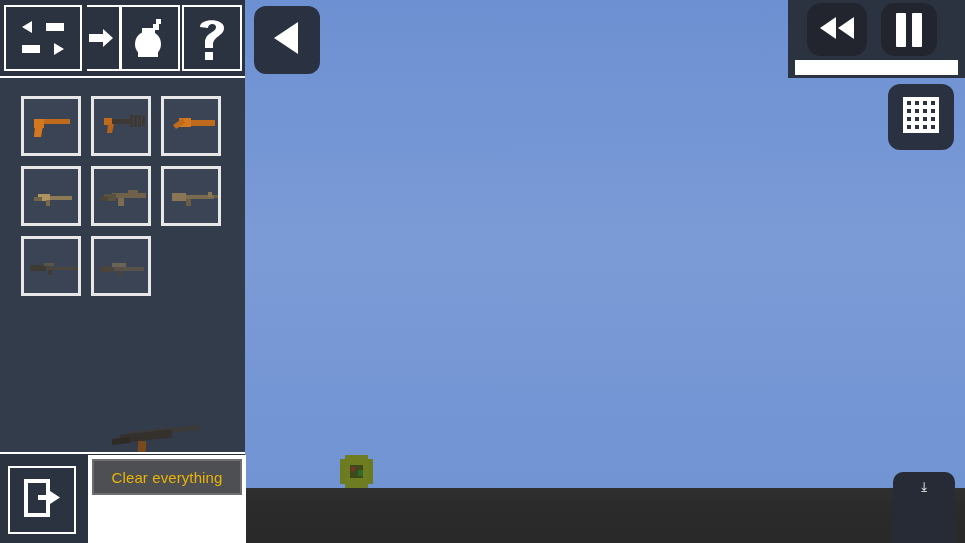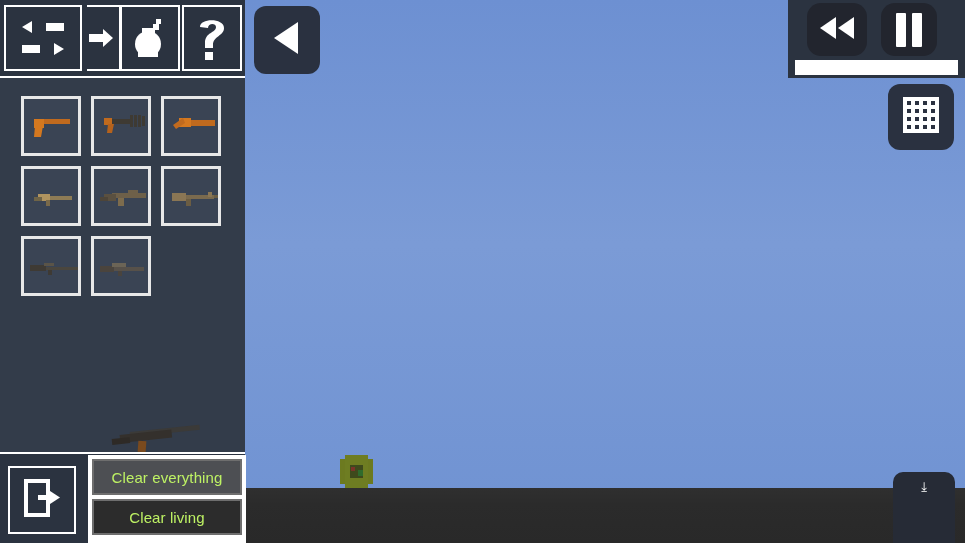--- a/index.html
+++ b/index.html
@@ -192,21 +192,21 @@
     background: #ffffff;
     padding: 4px;
     box-sizing: border-box;
   }
   .clear-btn {
     width: 100%;
     height: 36px;
     box-sizing: border-box;
     background: #2c2c2c;
     border: 2px solid #6e6e6e;
-    color: #bef264;
+    color: #eab308;
     font-size: 15px;
     display: flex;
     align-items: center;
     justify-content: center;
     letter-spacing: 0.1px;
   }
   #clear-everything { margin-bottom: 4px; }
   #clear-everything { background: #4d4f53; }
 
   
@@ -449,21 +449,20 @@
             <path d="M30 15 L40 21.5 L30 28 Z" fill="#fff"></path>
           </svg>
         </span>
       </div>
     </div>
 
   </div>
 
   <div id="clear-panel">
     <div class="clear-btn" id="clear-everything">Clear everything</div>
-    <div class="clear-btn" id="clear-living">Clear living</div>
   </div>
 
   <div class="round-btn" id="back-button">
     <span>
       <svg width="34" height="38" viewBox="0 0 34 38">
         <path d="M28 3 L28 35 L4 19 Z" fill="#ffffff"></path>
       </svg>
     </span>
   </div>
 

